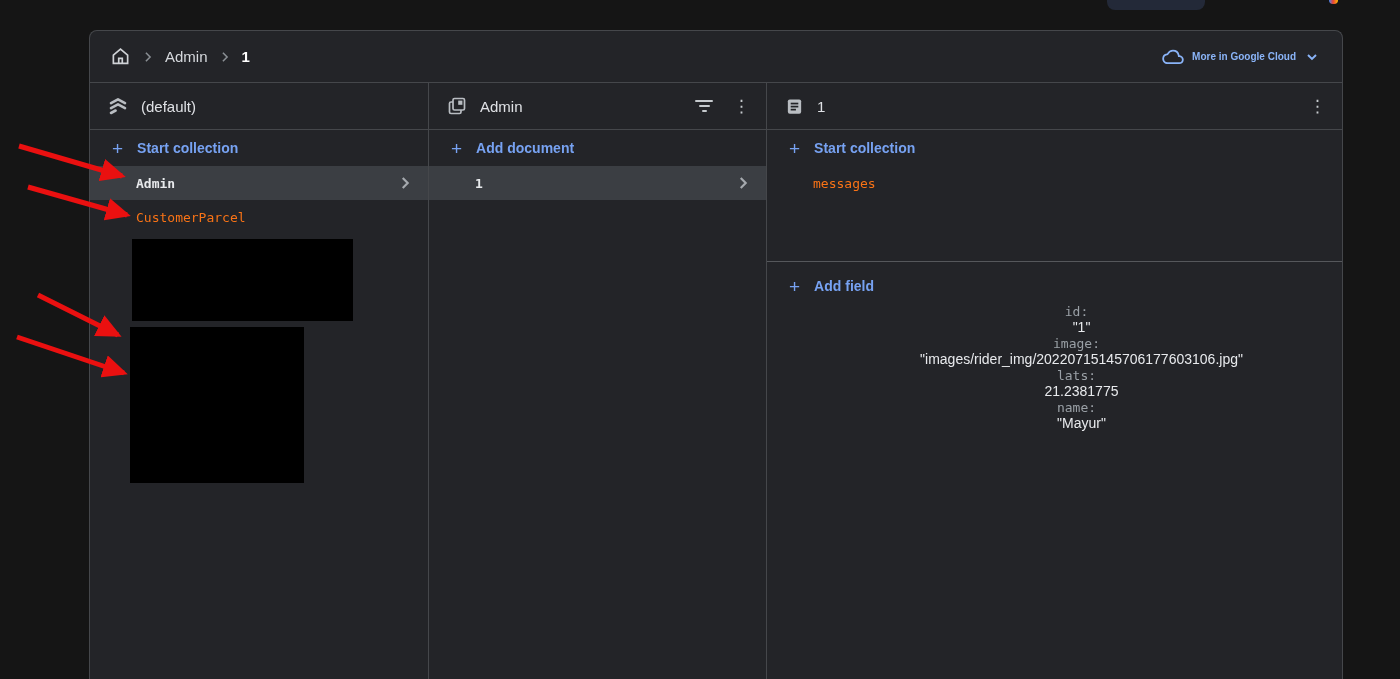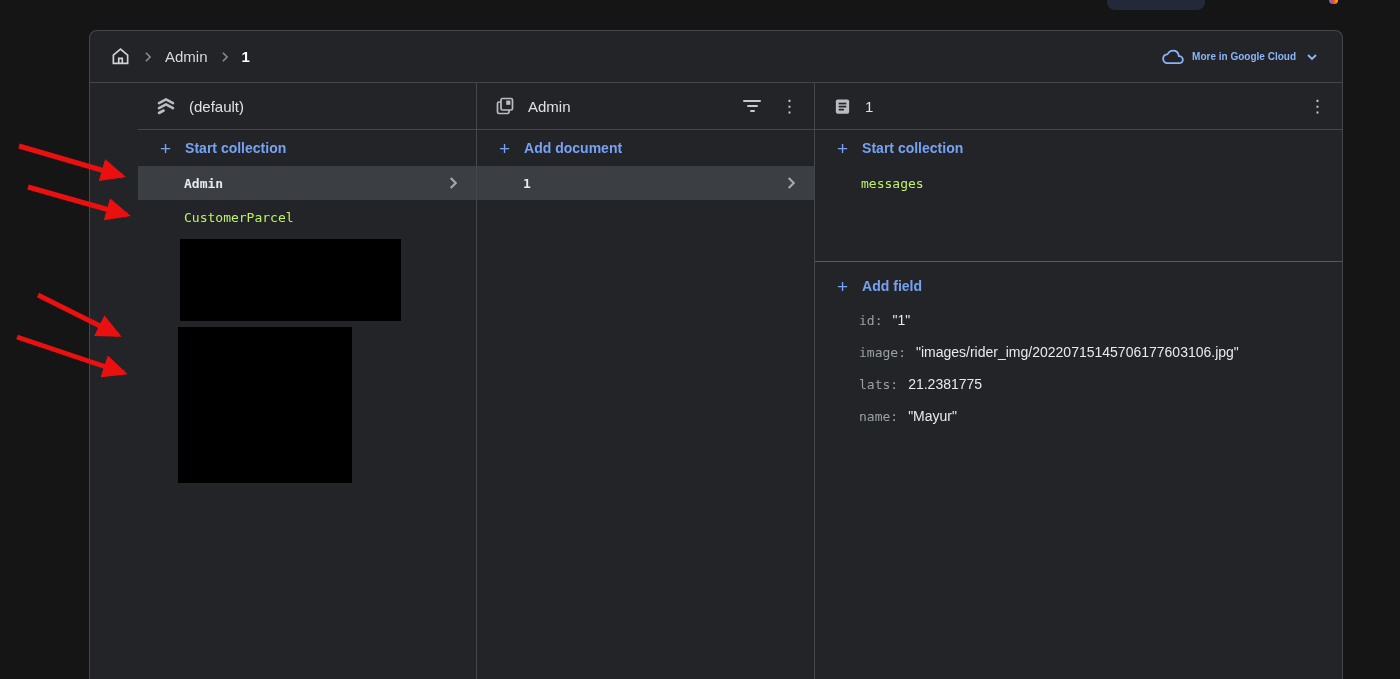--- a/index.html
+++ b/index.html
@@ -30,53 +30,53 @@
     padding:0 22px 0 20px; border-bottom:1px solid #45474b;
   }
   .bc-left { display:flex; align-items:center; gap:10px; }
   .bc-link { color:#d6d9dd; font-size:15px; cursor:pointer; }
   .bc-current { color:#ffffff; font-size:15px; font-weight:bold; }
   .bc-sep { display:flex; align-items:center; }
   .bc-right { margin-left:auto; display:flex; align-items:center; gap:8px; cursor:pointer; }
   .bc-right .gc-label { color:#8ab4f8; font-size:10px; font-weight:bold; }
   .columns { position:absolute; top:52px; left:0; right:0; bottom:0; display:flex; }
   .col { height:100%; overflow:hidden; }
-  .col-db   { width:339px; border-right:1px solid #45474b;margin-left:48px; }
+  .col-db   { width:339px; border-right:1px solid #45474b; }
   .col-coll { width:338px; border-right:1px solid #45474b; }
   .col-doc  { flex:1; }
   .col-header {
     height:47px; display:flex; align-items:center; gap:13px;
     padding:0 16px 0 18px; border-bottom:1px solid #45474b;
     color:#dfe1e5; font-size:15px;
   }
   .col-header .spacer { margin-left:auto; }
   .hdr-actions { display:flex; align-items:center; gap:20px; }
   .link-row {
     height:36px; display:flex; align-items:center; gap:14px;
     padding-left:22px; color:#77a2f2; font-size:14px; font-weight:bold;
     cursor:pointer;
   }
   .plus { font-size:19px; font-weight:normal; line-height:1; }
   .item-row {
     height:34px; display:flex; align-items:center;
     padding:0 14px 0 46px;
     font-family:"DejaVu Sans Mono","Liberation Mono",monospace;
-    font-size:13px; color:#bef264; cursor:pointer;
+    font-size:13px; color:#f97316; cursor:pointer;
   }
   .item-row.selected { background:#3b3e43; color:#e8eaed; font-weight:bold; }
   .row-chevron { margin-left:auto; display:flex; align-items:center; }
   .redact { background:#000; }
   .redact-1 { width:221px; height:82px; margin:5px 0 0 42px; }
   .redact-2 { width:174px; height:156px; margin:6px 0 0 40px; }
   .doc-spacer { height:61px; }
   .doc-divider { height:1px; background:#55575b; }
   .fields { padding-top:6px; }
   .add-field-row { height:36px; }
   .field-row {
-    height:32px; display:flex; align-items:center; padding-left:44px;
+    height:32px; display:flex; align-items:center; padding-left:44px;flex-direction:column;
   }
   .field-key {
     font-family:"DejaVu Sans Mono","Liberation Mono",monospace;
     font-size:13px; color:#9aa0a6;
   }
   .field-value { margin-left:10px; color:#e8eaed; font-size:14px; font-weight:500; }
   .kebab { color:#c6cace; font-size:17px; line-height:1; cursor:pointer; letter-spacing:0; }
   .filter-icon { display:flex; flex-direction:column; align-items:center; gap:3px; cursor:pointer; }
   .filter-icon i { display:block; height:2px; background:#c6cace; border-radius:1px; }
   .filter-icon i:nth-child(1){ width:18px; }

